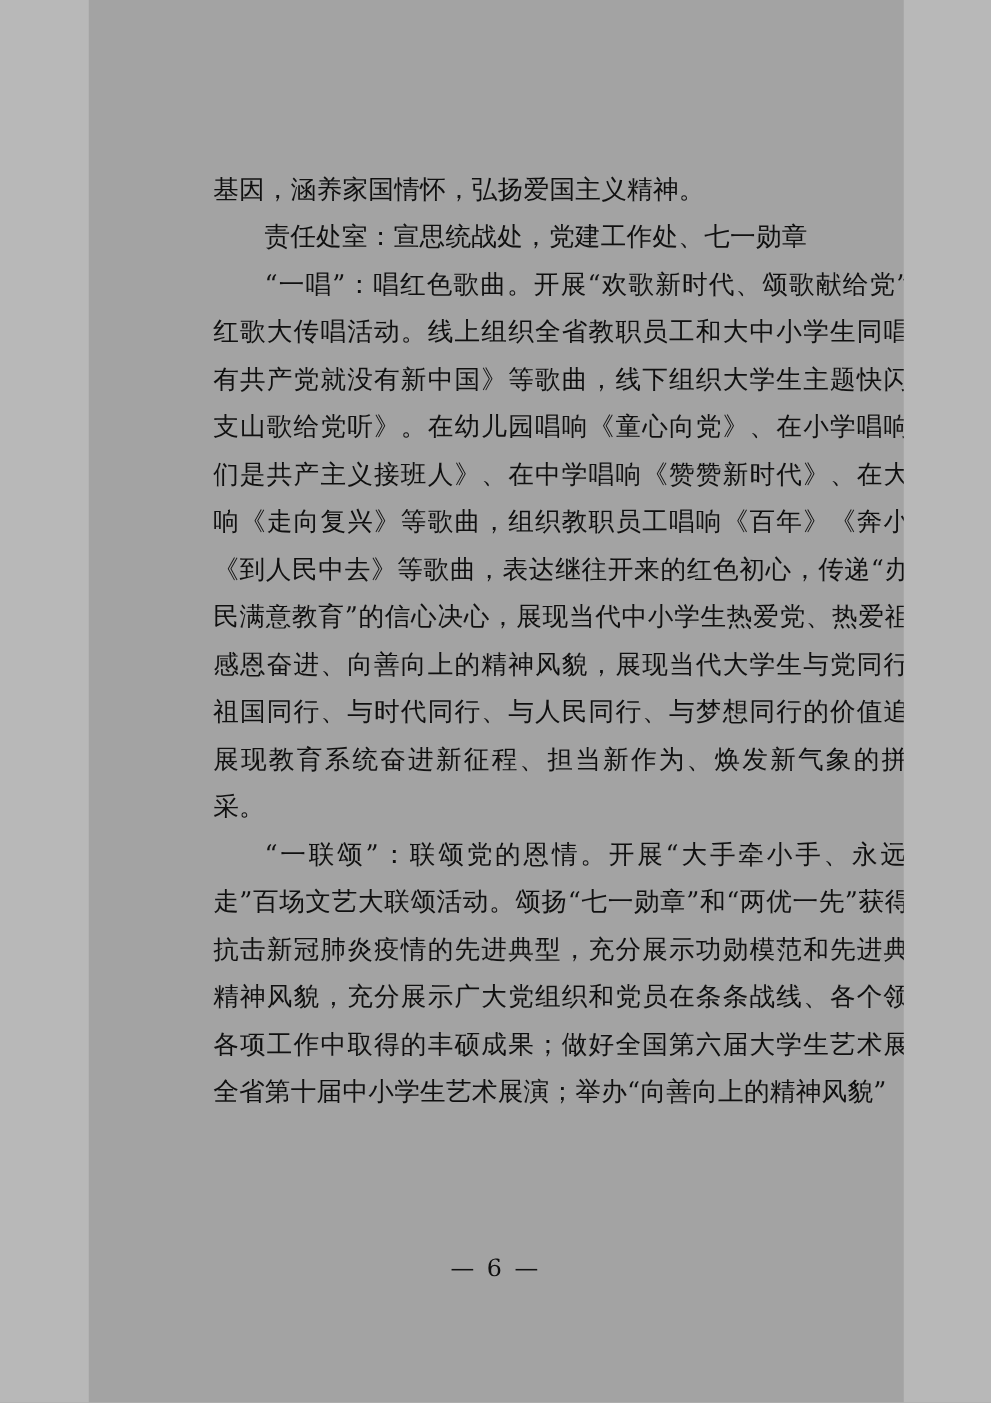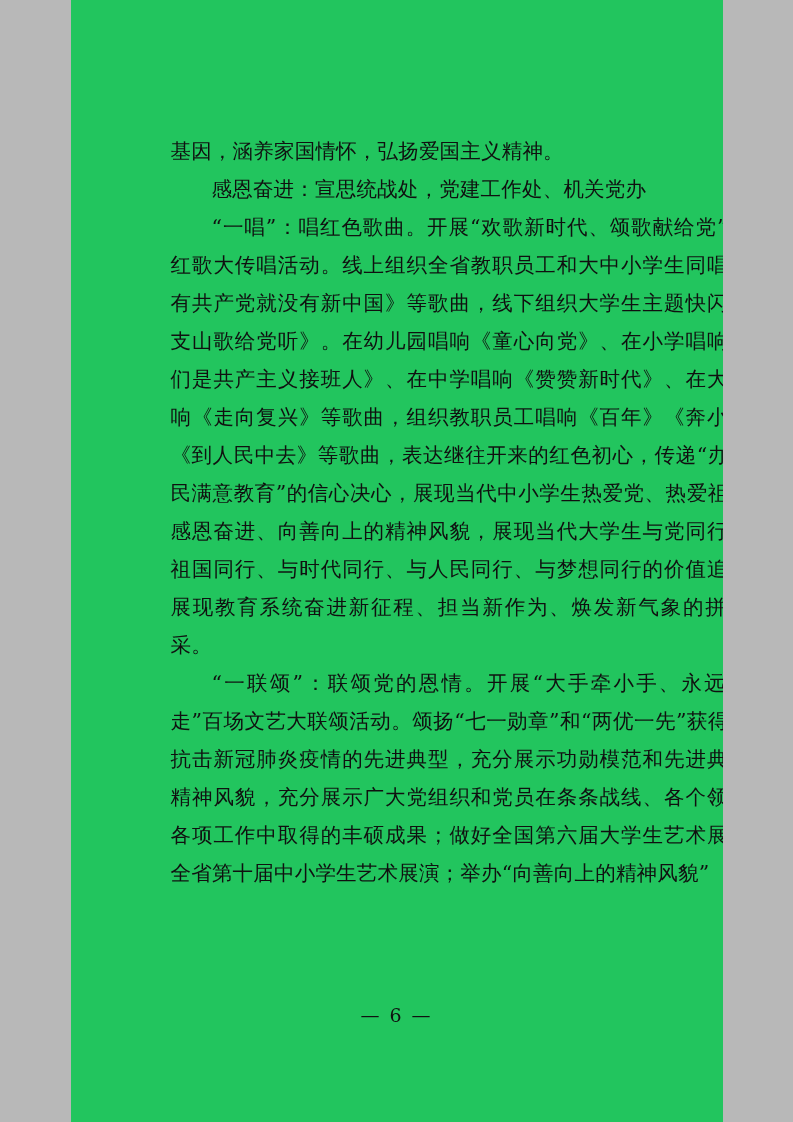--- a/index.html
+++ b/index.html
@@ -3,21 +3,21 @@
 <meta charset="utf-8">
 <style>
   html, body {
     margin: 0;
     padding: 0;
     background: #b8b8b8;
   }
   .page {
     width: 652px;
     height: 1122px;
-    background: #22c55e;
+    background: #a3a3a3;
     position: relative;
     box-sizing: border-box;
     overflow: hidden;
     margin: 0 auto;
   }
   .content {
     position: absolute;
     left: 100px;
     top: 132px;
     width: 600px;
@@ -46,18 +46,18 @@
     color: #101010;
     letter-spacing: 2px;
   }
 </style>
 </head>
 <body>
 
 <div class="page">
   <div class="content">
     <p class="para">基因，涵养家国情怀，弘扬爱国主义精神。</p>
-    <p class="para indent">感恩奋进：宣思统战处，党建工作处、机关党办</p>
+    <p class="para indent">责任处室：宣思统战处，党建工作处、七一勋章</p>
     <p class="para indent">“一唱”：唱红色歌曲。开展“欢歌新时代、颂歌献给党”百场红歌大传唱活动。线上组织全省教职员工和大中小学生同唱《没有共产党就没有新中国》等歌曲，线下组织大学生主题快闪《唱支山歌给党听》。在幼儿园唱响《童心向党》、在小学唱响《我们是共产主义接班人》、在中学唱响《赞赞新时代》、在大学唱响《走向复兴》等歌曲，组织教职员工唱响《百年》《奔小康》《到人民中去》等歌曲，表达继往开来的红色初心，传递“办好人民满意教育”的信心决心，展现当代中小学生热爱党、热爱祖国、感恩奋进、向善向上的精神风貌，展现当代大学生与党同行、与祖国同行、与时代同行、与人民同行、与梦想同行的价值追求，展现教育系统奋进新征程、担当新作为、焕发新气象的拼搏风采。</p>
     <p class="para indent">“一联颂”：联颂党的恩情。开展“大手牵小手、永远跟党走”百场文艺大联颂活动。颂扬“七一勋章”和“两优一先”获得者和抗击新冠肺炎疫情的先进典型，充分展示功勋模范和先进典型的精神风貌，充分展示广大党组织和党员在条条战线、各个领域、各项工作中取得的丰硕成果；做好全国第六届大学生艺术展演、全省第十届中小学生艺术展演；举办“向善向上的精神风貌”</p>
   </div>
   <div class="footer">— 6 —</div>
 </div>
 
 </body></html>

